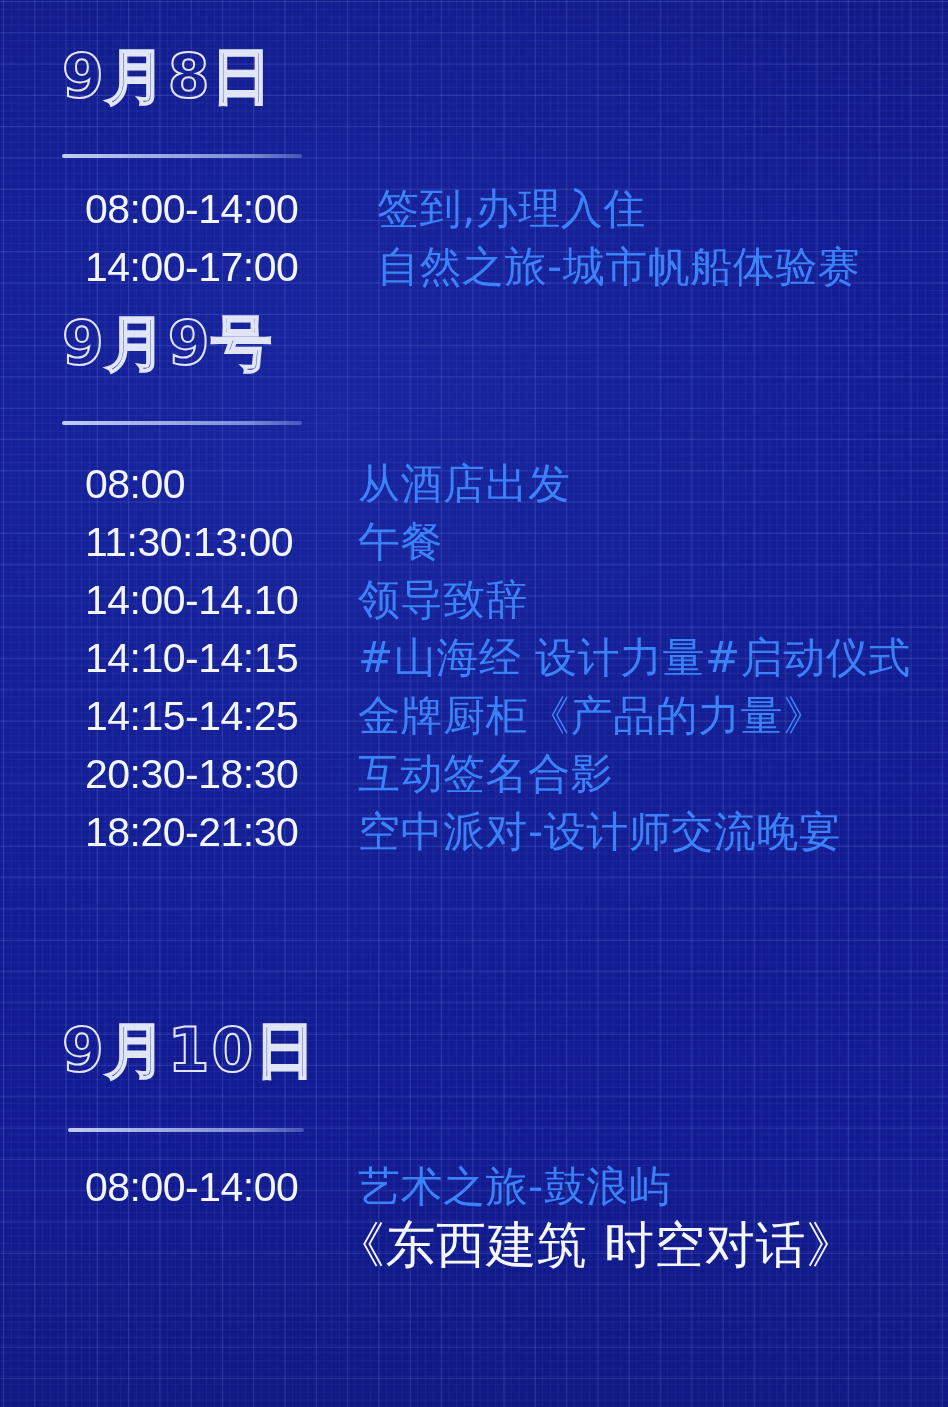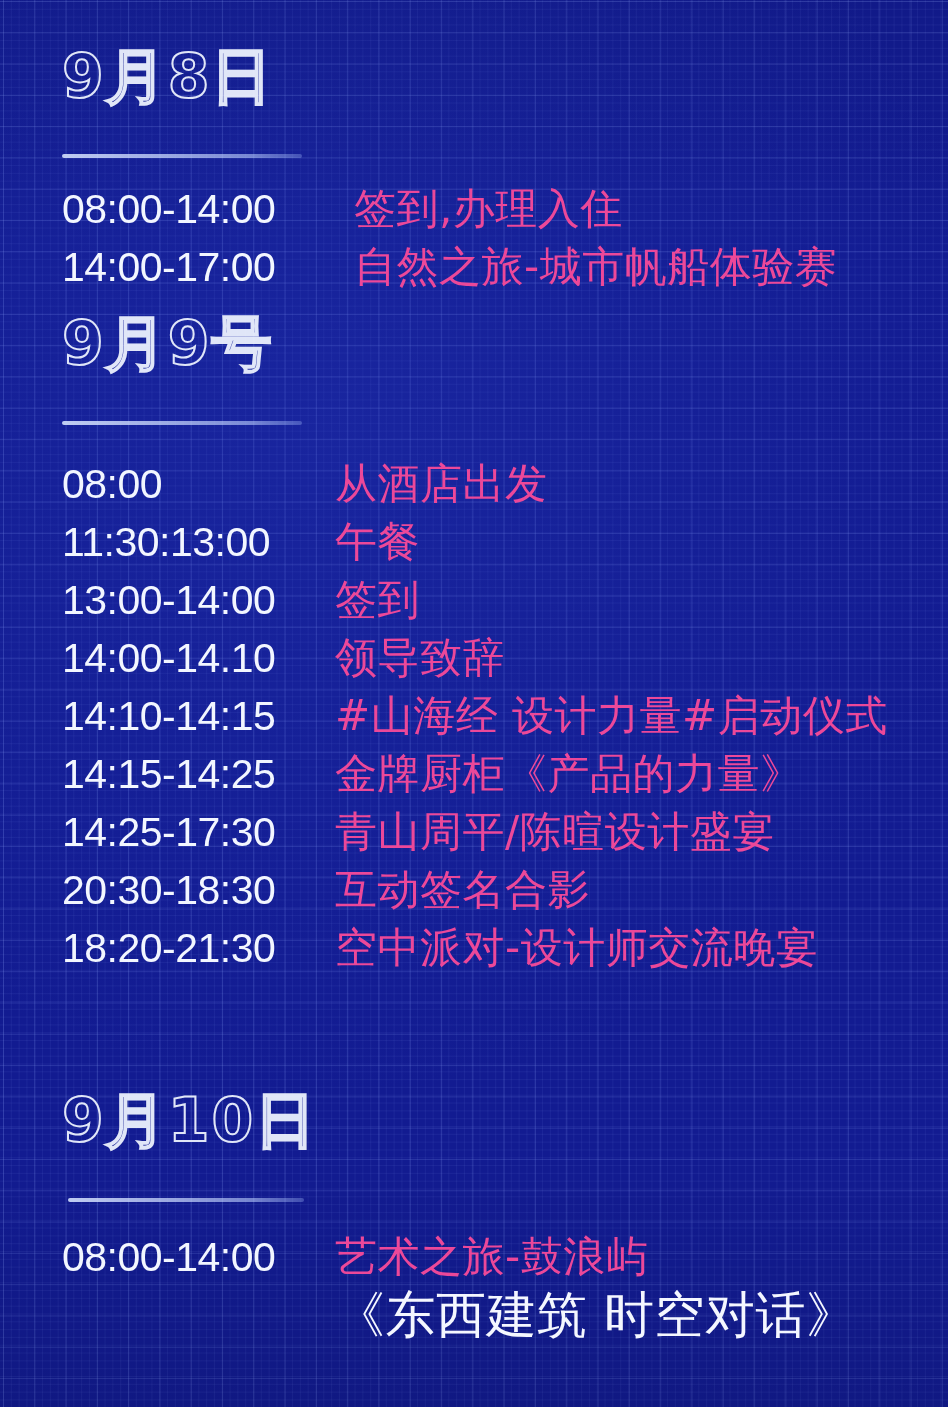--- a/index.html
+++ b/index.html
@@ -90,38 +90,39 @@
   
   .rows {
     position: relative;
   }
 
   .row {
     position: relative;
     display: flex;
     align-items: baseline;
     white-space: nowrap;
+    padding-left: 23px;
   }
 
   .time {
     display: inline-block;
     font-size: 41px;
     line-height: 58px;
     font-weight: 400;
     color: #f2f6ff;
     letter-spacing: -0.5px;
     font-family: "Liberation Sans", "DejaVu Sans", sans-serif;
   }
 
   .desc {
     display: inline-block;
     font-size: 42px;
     line-height: 58px;
     font-weight: 400;
-    color: #ec4899;
+    color: #3b82f6;
     letter-spacing: 0.5px;
     font-family: "DejaVu Sans", "Liberation Sans", sans-serif;
   }
 
   
   #sec-1 { top: 46px; }
   #sec-1 .sec-head { font-size: 60px; }
   #sec-1 .sec-rule { margin-top: 48px; margin-left: 62px; width: 240px; }
   #sec-1 .rows { margin-top: 22px; }
   #sec-1 .time { width: 292px; margin-left: 62px; }
@@ -129,21 +130,21 @@
 
   
   #sec-2 { top: 313px; }
   #sec-2 .sec-head { font-size: 60px; }
   #sec-2 .sec-rule { margin-top: 48px; margin-left: 62px; width: 240px; }
   #sec-2 .rows { margin-top: 30px; }
   #sec-2 .time { width: 273px; margin-left: 62px; }
   #sec-2 .desc { margin-left: 0px; }
 
   
-  #sec-3 { top: 1090px; }
+  #sec-3 { top: 1020px; }
   #sec-3 .sec-head { font-size: 60px; }
   #sec-3 .sec-rule { margin-top: 48px; margin-left: 68px; width: 236px; }
   #sec-3 .rows { margin-top: 26px; }
   #sec-3 .time { width: 273px; margin-left: 62px; }
   #sec-3 .desc { margin-left: 0px; }
 
   .desc-cont {
     display: block;
     margin-left: 335px;
     font-size: 50px;
@@ -189,38 +190,30 @@
 
         <div class="row">
           <span class="time">08:00</span>
           <span class="desc">从酒店出发</span>
         </div>
         <div class="row">
           <span class="time">11:30:13:00</span>
           <span class="desc">午餐</span>
         </div>
         <div class="row">
-          <span class="time">13:00-14:00</span>
-          <span class="desc">签到</span>
-        </div>
-        <div class="row">
           <span class="time">14:00-14.10</span>
           <span class="desc">领导致辞</span>
         </div>
         <div class="row">
           <span class="time">14:10-14:15</span>
           <span class="desc">#山海经 设计力量#启动仪式</span>
         </div>
         <div class="row">
           <span class="time">14:15-14:25</span>
           <span class="desc">金牌厨柜《产品的力量》</span>
-        </div>
-        <div class="row">
-          <span class="time">14:25-17:30</span>
-          <span class="desc">青山周平/陈暄设计盛宴</span>
         </div>
         <div class="row">
           <span class="time">20:30-18:30</span>
           <span class="desc">互动签名合影</span>
         </div>
         <div class="row">
           <span class="time">18:20-21:30</span>
           <span class="desc">空中派对-设计师交流晚宴</span>
         </div>
 

